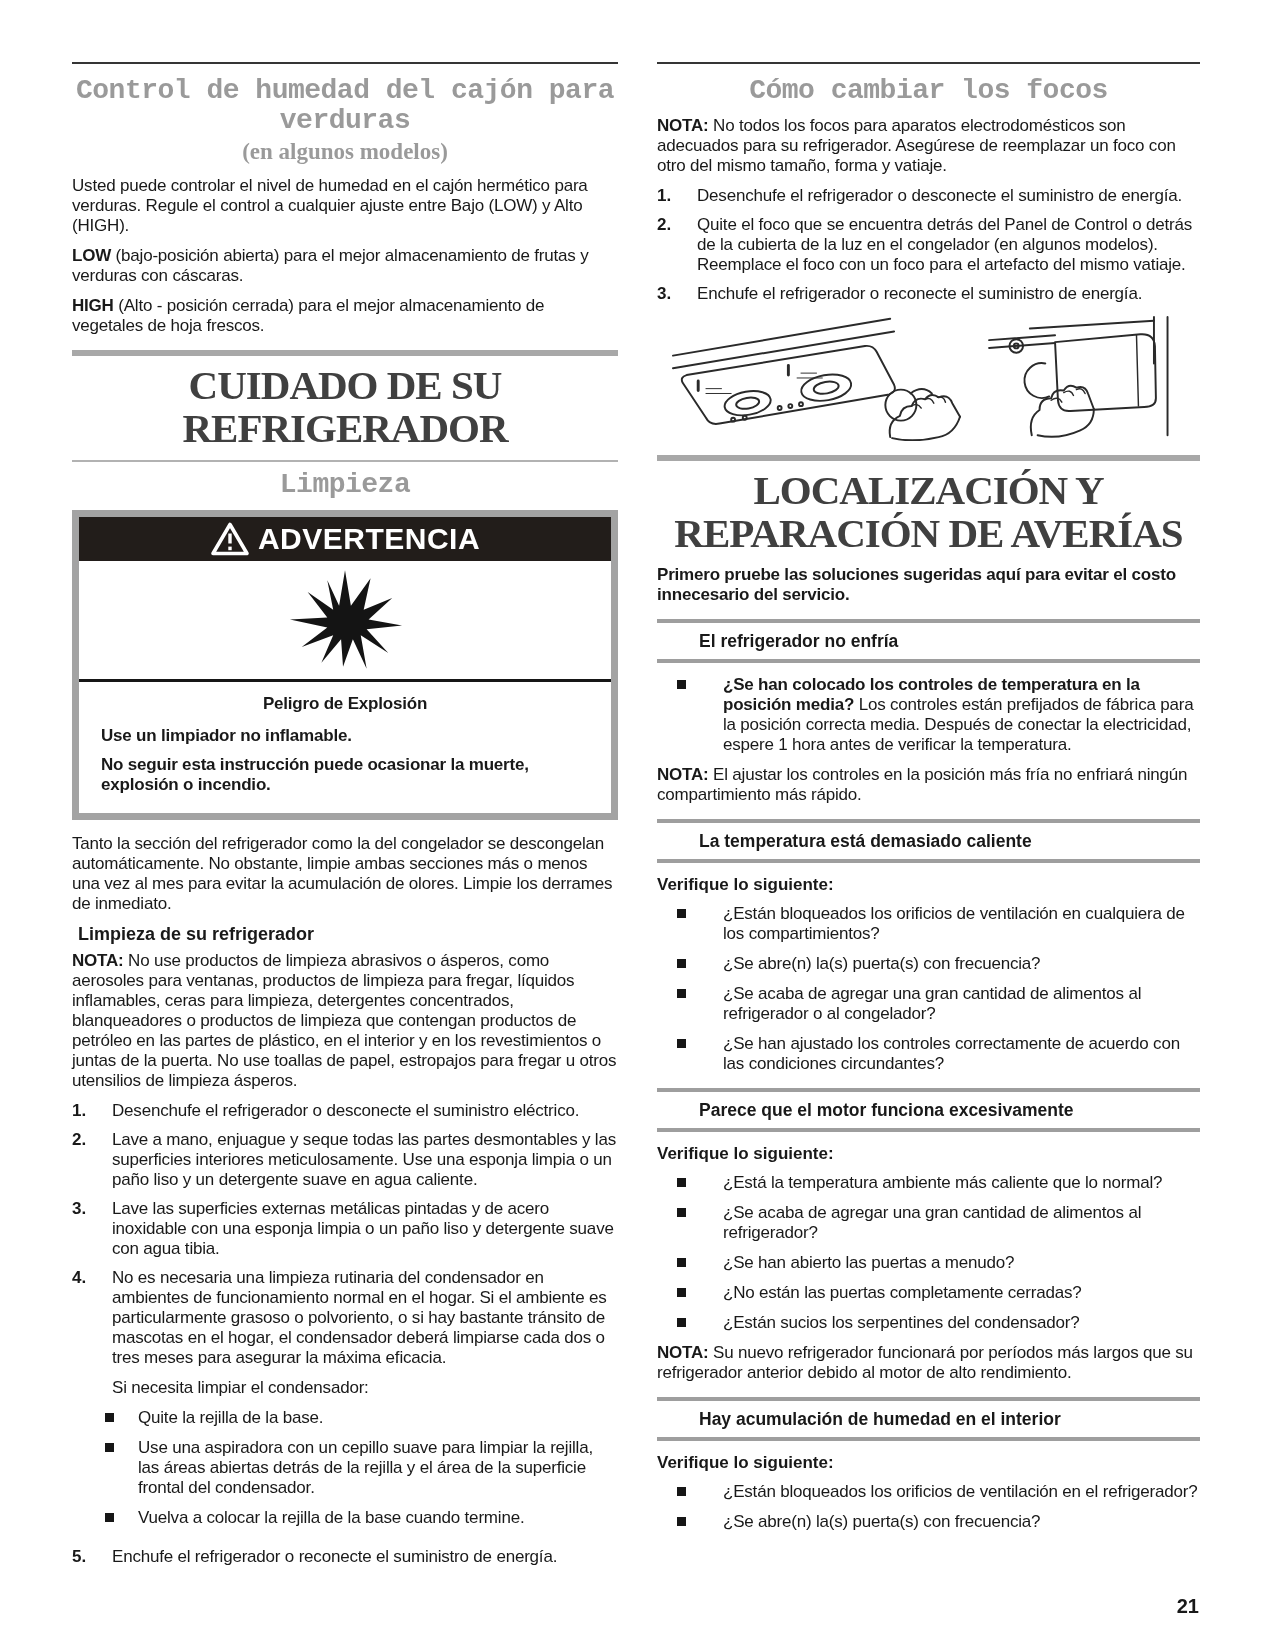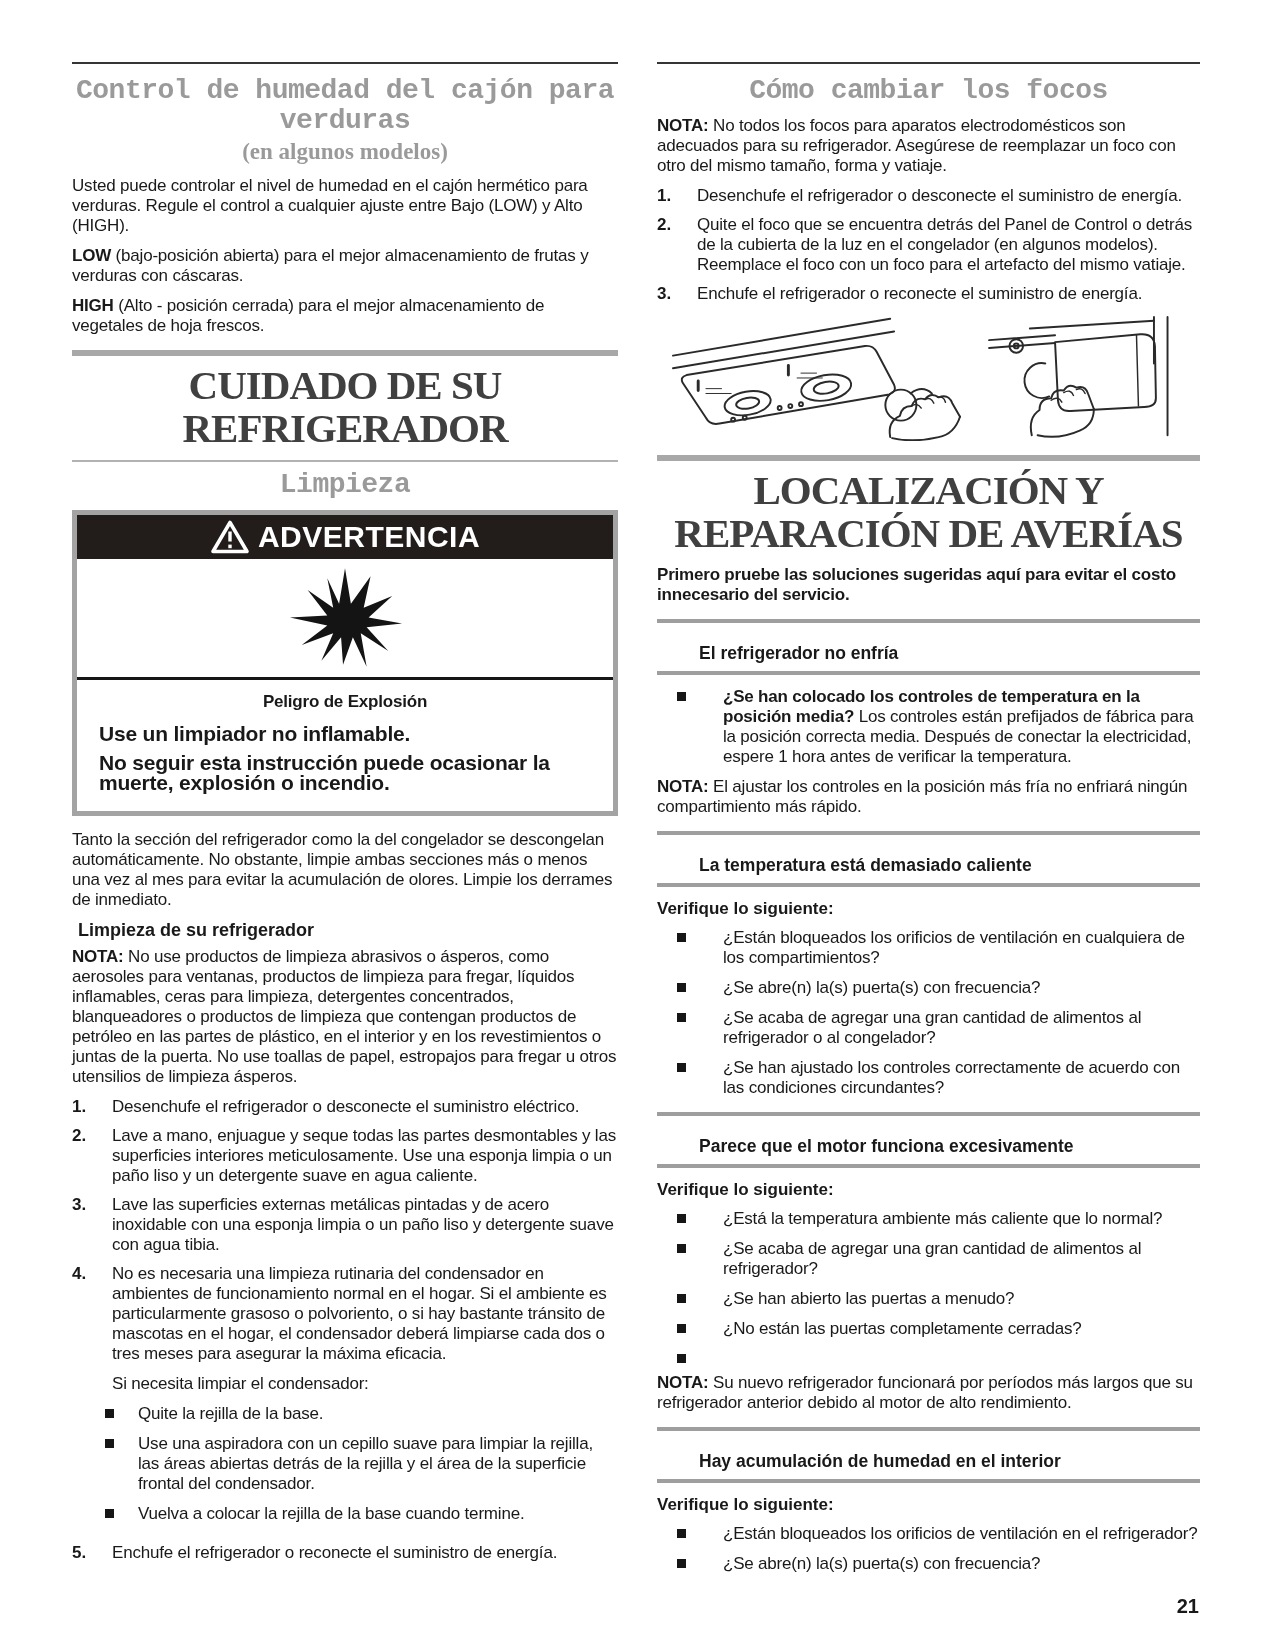--- a/index.html
+++ b/index.html
@@ -25,27 +25,27 @@
     font-size:23px;line-height:24px;text-align:center;margin:2px 0 12px;
   }
   .big-title{
     font-family:"Liberation Serif", serif;font-weight:bold;color:#404040;
     font-size:41px;line-height:43px;text-align:center;margin:6px 0 10px;letter-spacing:-1px;
   }
   p.body{font-size:17px;line-height:20px;margin:0 0 10px;letter-spacing:-0.2px;}
   h4.subhead{font-size:18px;line-height:21px;margin:2px 6px 6px;font-weight:bold;}
 
   
-  .warnbox{border:5px solid #a3a3a3;margin:8px 0 14px;}
+  .warnbox{border:7px solid #a3a3a3;margin:8px 0 14px;}
   .warnhead{background:#221d1a;height:44px;display:flex;align-items:center;justify-content:center;gap:8px;}
   .warnhead .wtitle{color:#ffffff;font-weight:bold;font-size:30px;letter-spacing:0.5px;}
   .warnicon{height:118px;display:flex;align-items:center;justify-content:center;border-bottom:3px solid #161616;}
   .warnbody{padding:12px 22px 14px;}
   .warnbody .danger{text-align:center;font-weight:bold;font-size:17px;line-height:20px;margin:0 0 12px;}
-  .warnbody p{font-weight:bold;font-size:21px;line-height:20px;margin:4px 0 9px;letter-spacing:-0.2px;}
+  .warnbody p{font-weight:bold;font-size:17px;line-height:20px;margin:4px 0 9px;letter-spacing:-0.2px;}
   .warnbody p:last-child{margin-bottom:4px;}
 
   
   .step{display:flex;margin:0 0 9px;}
   .step-num{flex:0 0 40px;font-weight:bold;font-size:17px;line-height:20px;}
   .step-body{flex:1;font-size:17px;line-height:20px;letter-spacing:-0.2px;}
   .step-note{margin:10px 0 10px;}
 
   
   .bul{display:flex;margin:0 0 10px;}
@@ -53,21 +53,21 @@
   .bul-r{padding-left:20px;gap:8px;}
   .bul-r .bmark{flex:0 0 38px;}
   .bul-r .btext{flex:1;font-size:17px;line-height:20px;letter-spacing:-0.2px;}
   .bul-l{margin-left:-7px;}
   .bul-l .bmark{flex:0 0 33px;}
   .bul-l .btext{flex:1;font-size:17px;line-height:20px;letter-spacing:-0.2px;}
 
   
   .ts-header{
     border-top:4px solid #9e9e9e;border-bottom:4px solid #9e9e9e;
-    padding:20px 0 8px 42px;font-weight:bold;font-size:17.5px;line-height:20px;
+    padding:8px 0 8px 42px;font-weight:bold;font-size:17.5px;line-height:20px;
     margin:14px 0 12px;
   }
   .verify{font-weight:bold;font-size:17px;line-height:20px;margin:0 0 9px;}
   .intro-bold{font-weight:bold;font-size:17px;line-height:20px;margin:0 0 8px;letter-spacing:-0.2px;}
 
   .illus{margin:4px 0 8px;}
   .illus svg{display:block;}
 
   .pagenum{position:absolute;right:76px;bottom:32px;font-weight:bold;font-size:20px;}
 </style>
@@ -291,20 +291,21 @@
     <div class="bul bul-r">
       <div class="bmark">
           <div class="sq"></div>
         </div>
       <div class="btext">¿No están las puertas completamente cerradas?</div>
     </div>
     <div class="bul bul-r">
       <div class="bmark">
           <div class="sq"></div>
         </div>
+      <div class="btext">¿Están sucios los serpentines del condensador?</div>
     </div>
     <p class="body"><b>NOTA:</b><span> Su nuevo refrigerador funcionará por períodos más largos que su refrigerador anterior debido al motor de alto rendimiento.</span></p>
 
     <div class="ts-header">Hay acumulación de humedad en el interior</div>
     <p class="verify">Verifique lo siguiente:</p>
     <div class="bul bul-r">
       <div class="bmark">
           <div class="sq"></div>
         </div>
       <div class="btext">¿Están bloqueados los orificios de ventilación en el refrigerador?</div>

